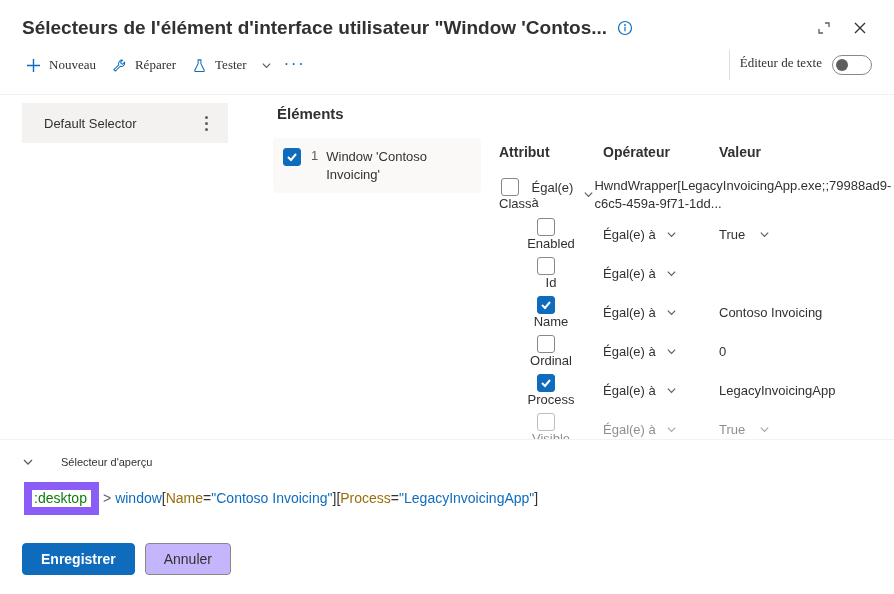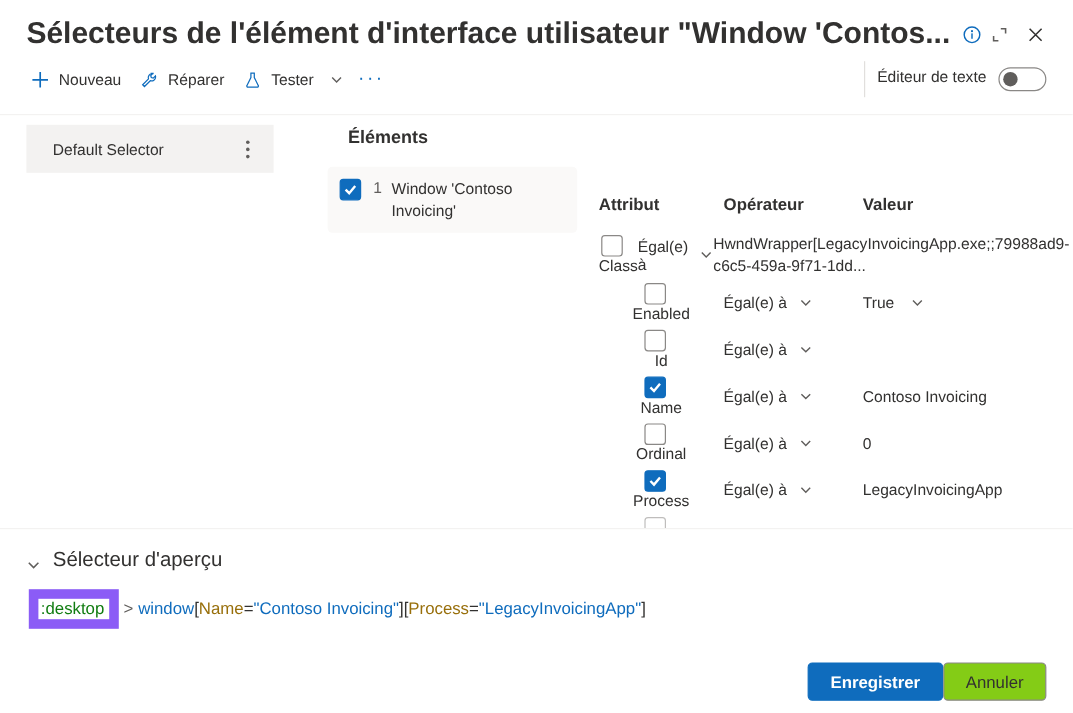--- a/index.html
+++ b/index.html
@@ -3,83 +3,83 @@
 <meta charset="utf-8">
 <style>
   * { box-sizing: border-box; }
   html, body {
     margin: 0; padding: 0; width: 894px; height: 594px;
     font-family: "Segoe UI", Arial, sans-serif;
     font-size: 13px; color: #323130; background: #fff;
     overflow: hidden;
   }
   .titlebar { display: flex; align-items: center; padding: 14px 16px 4px 22px; }
-  .titlebar h1 { font-size: 25px; font-weight: 600; margin: 0; flex: 0 0 auto; color: #323130; }
+  .titlebar h1 { font-size: 19px; font-weight: 600; margin: 0; flex: 0 0 auto; color: #323130; }
   .titlebar .info { margin-left: 10px; color: #0F6CBD; display:flex; align-items:center; }
   .titlebar .flex { flex: 1; }
   .winbtn { width: 36px; height: 28px; display:flex; align-items:center; justify-content:center; color:#605e5c; }
-  .toolbar { display:flex; align-items:center; padding: 4px 16px 14px 18px; border-bottom:1px solid #f3f2f1; }
+  .toolbar { display:flex; align-items:center; padding: 4px 16px 14px 18px; border-bottom:1px solid #f3f2f1;font-family:Liberation Serif, serif; }
   .tbtn { display:flex; align-items:center; padding: 6px 8px; color:#323130; font-size:13px; cursor:pointer; border-radius:2px; }
   .tbtn .ic { color:#0F6CBD; margin-right:8px; display:flex; align-items:center; }
   .tbchev { padding:6px 6px; color:#605e5c; }
   .more-dots { color:#0F6CBD; font-size:16px; letter-spacing:2px; padding:4px 6px; }
   .vline { width:1px; height:30px; background:#e1dfdd; margin:0 10px 0 auto; }
   .editmode { display:flex; align-items:flex-start; padding-right:6px; }
   .editmode span { font-size:13px; color:#323130; margin-right:10px; }
   .toggle { width:40px; height:20px; border:1px solid #8a8886; border-radius:10px; position:relative; background:#fff; }
   .toggle::after { content:""; position:absolute; left:3px; top:3px; width:12px; height:12px; border-radius:50%; background:#605e5c; }
 
   .body { display:flex; height:344px;gap:27px; }
   .leftpane { width:228px; padding:8px 0 0 22px; }
   .selector-item { background:#f3f2f1; height:40px; display:flex; align-items:center; padding:0 10px 0 22px; font-size:13px; position:relative; }
   .selector-item .kebab { margin-left:auto; width:24px; display:flex; flex-direction:column; align-items:center; gap:3px; }
   .kebab span { width:3px; height:3px; border-radius:50%; background:#605e5c; }
 
   .midpane { flex:1; padding:8px 0 0 18px; display:flex; flex-direction:column; min-width:0; }
-  .midpane h2 { font-size:15px; font-weight:600; margin:2px 0 16px 17px; }
+  .midpane h2 { font-size:15px; font-weight:600; margin:2px 0 16px 4px; }
   .midrow { display:flex; flex:1; min-height:0; }
   .elemlist { width:208px; }
   .elem-item { display:flex; align-items:flex-start; background:#faf9f8; padding:10px 10px; border-radius:4px; font-size:13px; }
   .cbx { width:18px; height:18px; border-radius:3px; border:1px solid #8a8886; flex:0 0 auto; margin-right:10px; display:flex; align-items:center; justify-content:center; }
   .cbx.checked { background:#0F6CBD; border-color:#0F6CBD; }
   .cbx.checked svg { stroke:#fff; }
   .elem-item .num { margin-right:8px; color:#605e5c; }
   .elem-item .lbl { line-height:1.35; }
 
-  .attrpane { flex:1; margin-left:14px; overflow-y:auto; border-left:0; min-width:0;margin-top:17px; }
+  .attrpane { flex:1; margin-left:14px; overflow-y:auto; border-left:0; min-width:0; }
   .attr-head { display:flex; font-weight:600; font-size:14px; padding:6px 0 14px 0; }
   .col-a { width:108px; padding-left:4px; }
   .col-o { width:116px; }
   .col-v { flex:1; }
   .attr-row { display:flex; align-items:center; min-height:36px; padding:3px 0; font-size:13px; }
   .attr-row .col-a { display:flex; align-items:center;flex-direction:column; }
   .attr-row .col-a .cbx { margin-right:10px; }
   .attr-row .col-o { display:flex; align-items:center; color:#323130; }
   .attr-row .col-o .chev { margin-left:10px; color:#605e5c; }
   .attr-row .col-v { display:flex; align-items:center; color:#323130; padding-right:18px; }
   .attr-row .col-v .chev { margin-left:14px; color:#605e5c; }
   .attr-row .col-v .val { overflow:hidden; white-space:normal; line-height:1.35; max-height:48px; }
   .cutoff .attr-row:last-child { opacity:0.55; }
 
   .preview { padding:10px 22px 6px 22px; border-top:1px solid #f3f2f1; }
-  .preview-toggle { display:flex; align-items:flex-end; font-size:17px; color:#323130; padding:6px 0 10px 0;}
+  .preview-toggle { display:flex; align-items:flex-end; font-size:11px; color:#323130; padding:6px 0 10px 0;gap:17px;}
   .preview-toggle .chev { color:#605e5c; margin-right:10px; }
   .selector-code { font-size:14px; font-family:"Segoe UI", Arial, sans-serif; padding:4px 2px 14px 2px; white-space:nowrap; }
   .highlight-box { border:8px solid #8b5cf6; padding:0 4px 1px 2px; display:inline-block; }
   .tok-green { color:#107C10; }
   .tok-blue { color:#0F6CBD; }
   .tok-gold { color:#986F0B; }
   .tok-brack { color:#323130; }
   .tok-str { color:#0F6CBD; }
   .tok-arrow { color:#605e5c; padding:0 4px; }
 
-  .footer { display:flex; justify-content:flex-end; padding:8px 22px 18px 22px; }
+  .footer { display:flex; justify-content:flex-start; padding:8px 22px 18px 22px; gap:10px; }
   .btn { height:32px; padding:0 18px; font-size:14px; border-radius:4px; display:flex; align-items:center; cursor:pointer; }
   .btn-primary { background:#0F6CBD; color:#fff; border:1px solid #0F6CBD; font-weight:600; }
-  .btn-secondary { background:#84cc16; color:#323130; border:1px solid #8a8886; }
+  .btn-secondary { background:#c4b5fd; color:#323130; border:1px solid #8a8886; }
   svg { display:block; }
 </style>
 </head>
 <body>
 
 <div class="titlebar">
   <h1>Sélecteurs de l'élément d'interface utilisateur "Window 'Contos...</h1>
   <span class="info">
     <svg width="16" height="16" viewBox="0 0 16 16">
         <circle cx="8" cy="8" r="6.5" fill="none" stroke="#0F6CBD" stroke-width="1.2"></circle>

